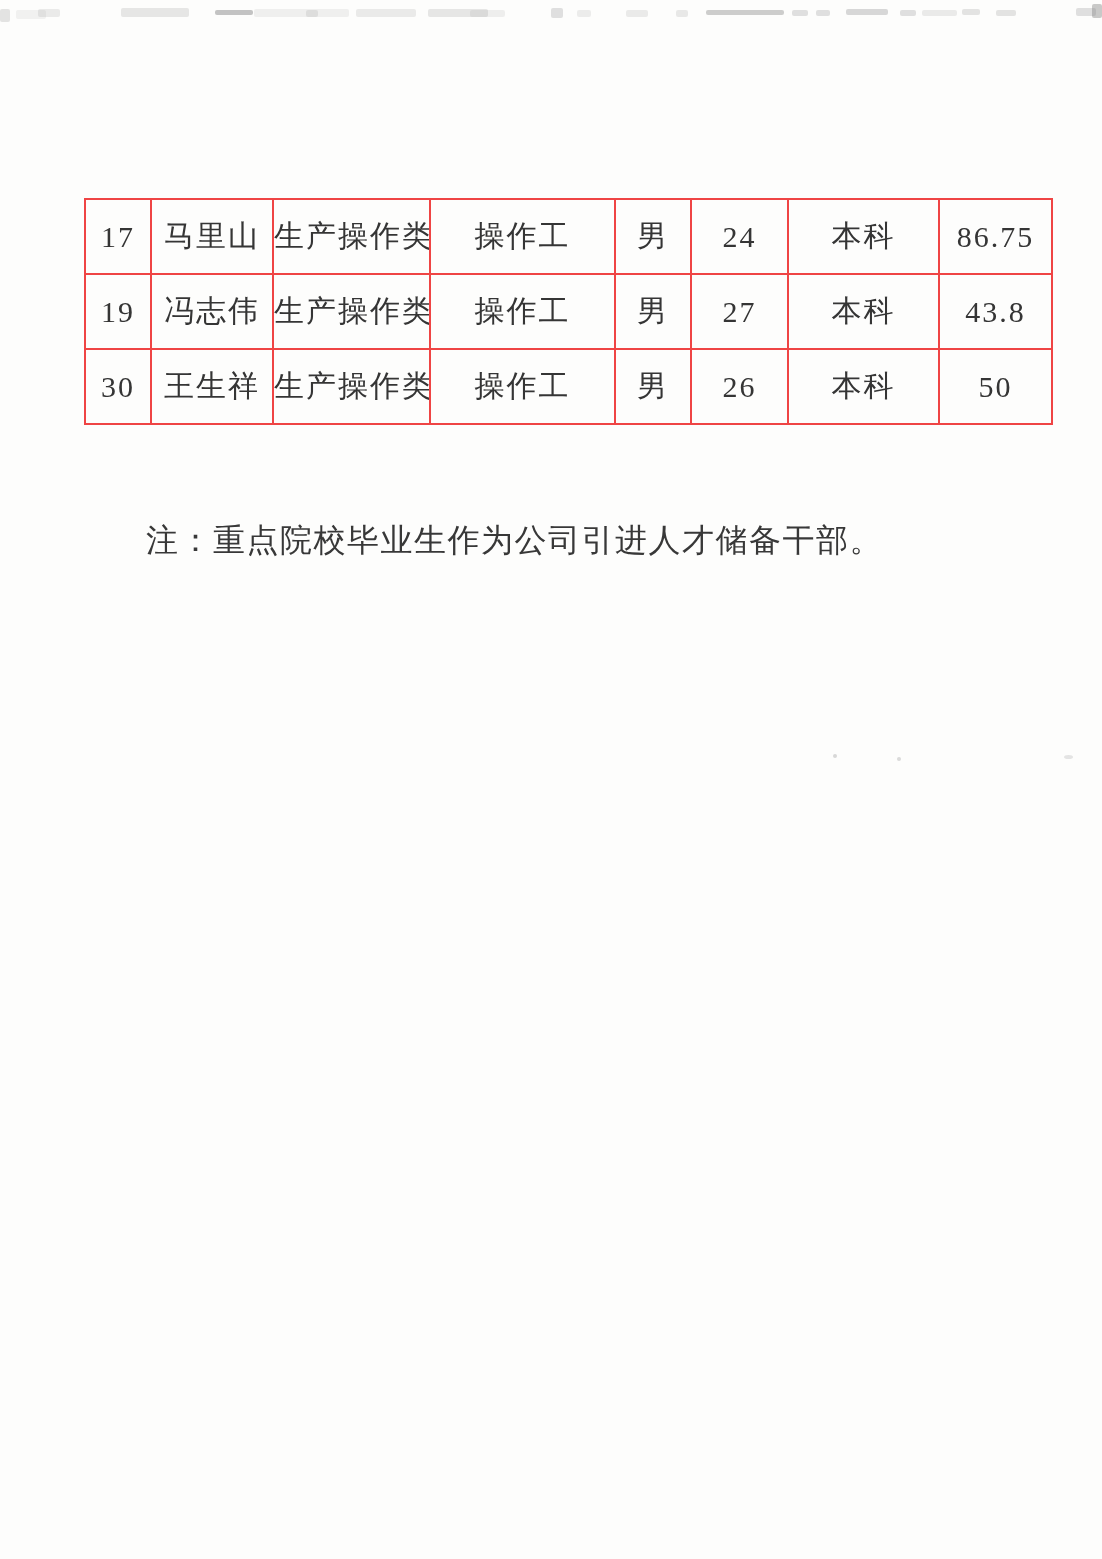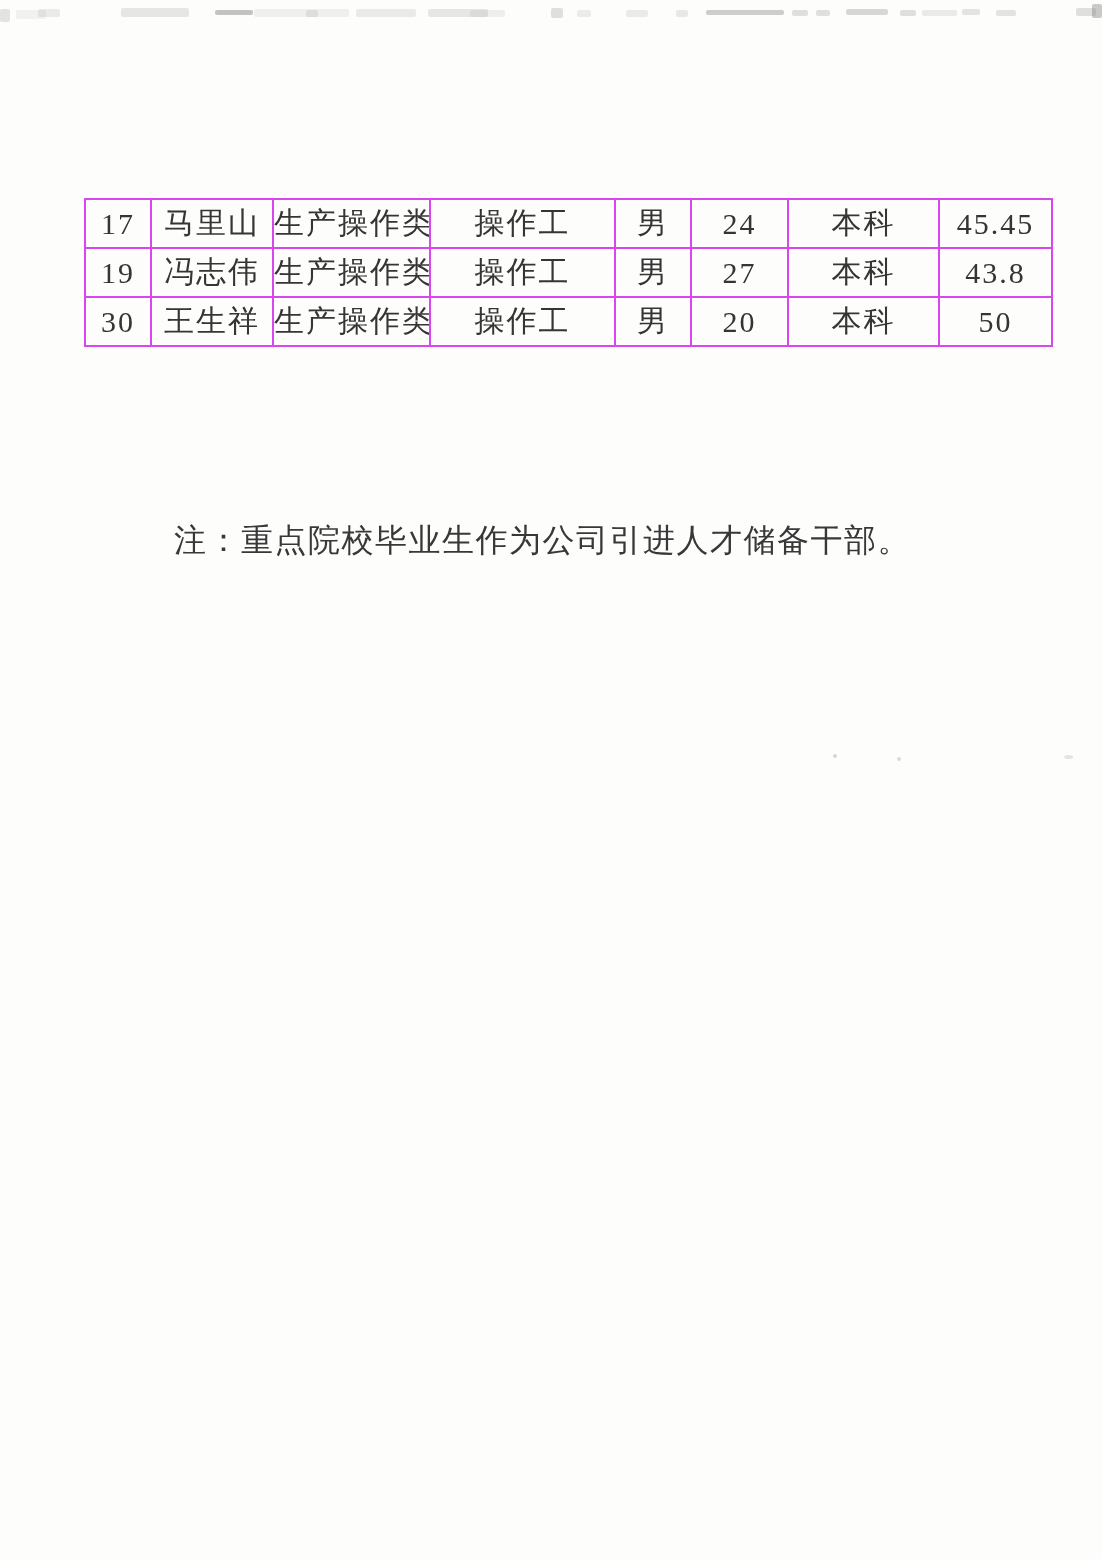--- a/index.html
+++ b/index.html
@@ -26,22 +26,22 @@
   }
 
   table.roster {
     position: absolute;
     left: 84px; top: 198px;
     width: 967px;
     border-collapse: collapse;
     table-layout: fixed;
   }
   table.roster td {
-    border: 2px solid #d946ef;
-    height: 49px;
+    border: 2px solid #ef4444;
+    height: 75px;
     text-align: center;
     vertical-align: middle;
     font-size: 30px;
     color: #353535;
     letter-spacing: 2px;
     white-space: nowrap;
     overflow: hidden;
   }
   td.num, td.age, td.score {
     font-size: 29px;
@@ -50,21 +50,20 @@
   }
   td.cjk { letter-spacing: 3px; }
 
   .footnote {
     position: absolute;
     left: 146px; top: 519px;
     font-size: 32px;
     letter-spacing: 1.5px;
     color: #383838;
     white-space: nowrap;
-    margin-left: 28px;
   }
 </style>
 </head>
 <body>
 
 <div class="page">
 
   <div>
     <div class="noise" style="left:0px;   top:9px;  width:10px; height:13px; opacity:.22"></div>
     <div class="noise" style="left:16px;  top:10px; width:30px; height:9px;  opacity:.10"></div>
@@ -105,39 +104,39 @@
     </colgroup>
     <tbody>
       <tr>
         <td class="num">17</td>
         <td class="cjk">马里山</td>
         <td class="cjk">生产操作类</td>
         <td class="cjk">操作工</td>
         <td class="cjk">男</td>
         <td class="age">24</td>
         <td class="cjk">本科</td>
-        <td class="score">45.45</td>
+        <td class="score">86.75</td>
       </tr>
       <tr>
         <td class="num">19</td>
         <td class="cjk">冯志伟</td>
         <td class="cjk">生产操作类</td>
         <td class="cjk">操作工</td>
         <td class="cjk">男</td>
         <td class="age">27</td>
         <td class="cjk">本科</td>
         <td class="score">43.8</td>
       </tr>
       <tr>
         <td class="num">30</td>
         <td class="cjk">王生祥</td>
         <td class="cjk">生产操作类</td>
         <td class="cjk">操作工</td>
         <td class="cjk">男</td>
-        <td class="age">20</td>
+        <td class="age">26</td>
         <td class="cjk">本科</td>
         <td class="score">50</td>
       </tr>
     </tbody>
   </table>
 
   <div class="footnote">注：重点院校毕业生作为公司引进人才储备干部。</div>
 
   <div class="speck" style="left:833px; top:754px; width:4px; height:4px; opacity:.38"></div>
   <div class="speck" style="left:897px; top:757px; width:4px; height:4px; opacity:.35"></div>

